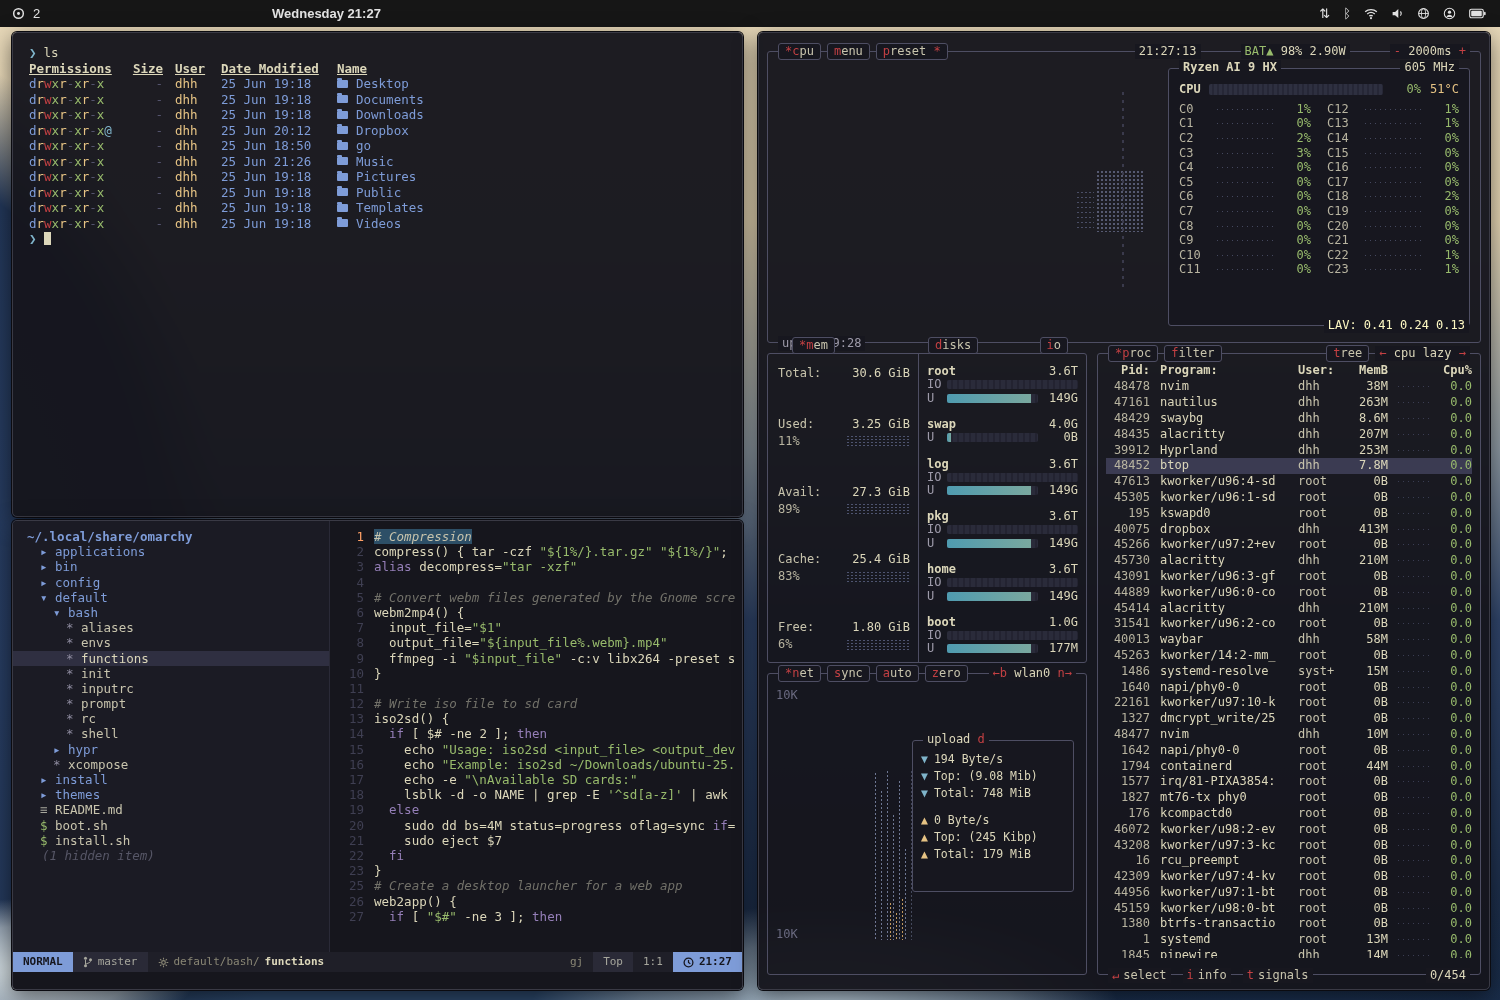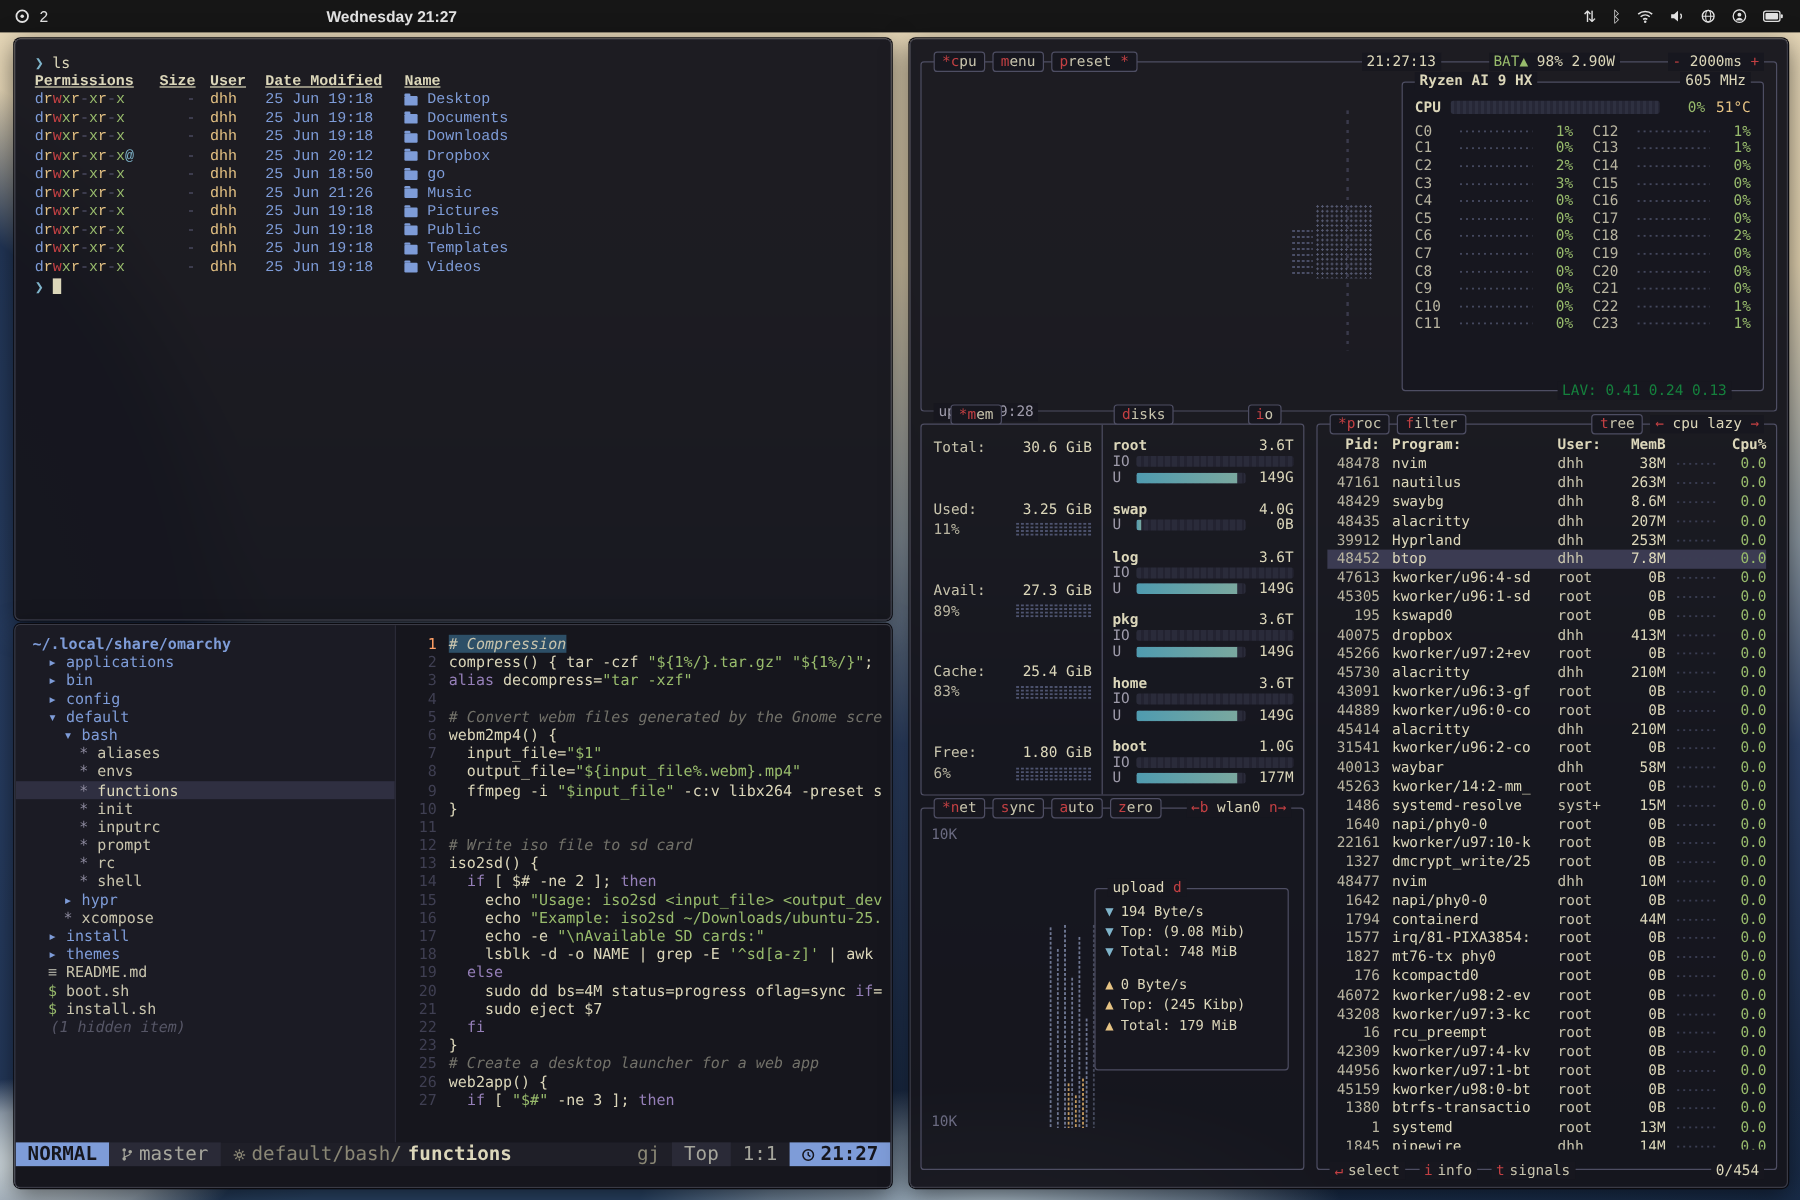--- a/index.html
+++ b/index.html
@@ -25,21 +25,21 @@
   .window{position:absolute;background:rgba(22,22,29,0.97);border:1px solid #3a3a45;border-radius:5px;
     box-shadow:0 0 0 1px #0b0b10, 0 6px 22px rgba(0,0,0,.55);overflow:hidden;color:#dcd7ba;}
   .win-ls{left:12px;top:32px;width:729px;height:483px;}
   .win-nvim{left:12px;top:520px;width:729px;height:468px;}
   .win-btop{left:758px;top:32px;width:730px;height:956px;}
   
   .term{padding:12px 16px;font-size:12.5px;line-height:15.5px;}
   .term-line{display:flex;align-items:center;}
   .prompt{color:#7fb4ca;margin-right:7px;}
   .cmd{color:#dcd7ba;}
-  .ls-header,.ls-row{display:flex;white-space:pre;font-family:Liberation Mono, monospace;}
+  .ls-header,.ls-row{display:flex;white-space:pre;}
   .ls-header span{text-decoration:underline;color:#dcd7ba;font-weight:bold;}
   .c-perm{width:100px;}
   .c-size{width:34px;text-align:right;margin-right:12px;}
   .c-user{width:36px;margin-right:10px;}
   .c-date{width:116px;}
   .c-name{flex:1;display:flex;align-items:center;color:#7e9cd8;}
   .ls-row .c-size{color:#54546d;}
   .ls-row .c-user{color:#e6c384;}
   .ls-row .c-date{color:#7e9cd8;}
   .p-d{color:#7e9cd8;} .p-r{color:#e6c384;} .p-w{color:#c34043;} .p-x{color:#98bb6c;}
@@ -67,21 +67,21 @@
   .ln{width:34px;text-align:right;padding-right:10px;color:#3f3f52;flex:none;}
   .code-row.selected .ln{color:#ffa066;}
   .code-text{color:#dcd7ba;}
   .code-row.selected .code-text{background:#2d4f67;}
   .tok-com{color:#727169;font-style:italic;}
   .code-row.selected .tok-com{color:#c8c4ad;}
   .tok-str{color:#98bb6c;}
   .tok-kw{color:#957fb8;}
   .tok-fn{color:#dcd7ba;}
   
-  .nv-status{height:20px;display:flex;align-items:flex-start;background:#1f1f28;font-size:16px;line-height:20px;}
+  .nv-status{height:20px;display:flex;align-items:flex-start;background:#1f1f28;font-size:11px;line-height:20px;}
   .st-mode{background:#7e9cd8;color:#16161d;font-weight:bold;padding:0 10px;}
   .st-git{background:#2a2a37;color:#a6a69c;padding:0 10px;display:flex;align-items:center;gap:5px;}
   .st-path{padding:0 10px;color:#8a8775;display:flex;align-items:center;gap:5px;}
   .st-file{color:#dcd7ba;font-weight:bold;}
   .st-spacer{flex:1;}
   .st-keys{color:#8a8775;padding:0 10px;}
   .st-top{background:#2a2a37;color:#a6a69c;padding:0 10px;}
   .st-pos{color:#a6a69c;padding:0 10px;}
   .st-time{background:#7e9cd8;color:#16161d;font-weight:bold;padding:0 10px;display:flex;align-items:center;gap:5px;}
   .nv-cmdline{height:17px;background:#16161d;}
@@ -118,21 +118,21 @@
     background:repeating-linear-gradient(90deg,#2e3040 0 3px,#262736 3px 5px);}
   .ct-pct{color:#98bb6c;width:30px;text-align:right;}
   .ct-temp{color:#e6c384;width:38px;text-align:right;}
   .cores{display:flex;gap:16px;margin-top:4px;}
   .core-col{flex:1;}
   .core-row{display:flex;align-items:center;height:14.6px;}
   .core-n{width:30px;color:#b8b4a0;}
   .core-dots{flex:1;height:3px;margin:0 6px;
     background-image:radial-gradient(circle,#44485e 0.9px,transparent 1px);background-size:5px 3px;}
   .core-p{width:28px;text-align:right;color:#98bb6c;}
-  .core-lav{position:absolute;bottom:-8px;right:26px;background:#17171f;padding:0 4px;color:#15803d;}
+  .core-lav{position:absolute;bottom:-8px;right:0;background:#17171f;padding:0 4px;color:#fef9c3;}
   .uptime{color:#9e9baa;}
   
   .memdisk-box{left:8px;width:318px;top:320px;height:308px;}
   .memdisk-box .mem-t{position:absolute;left:24px;}
   .memdisk-box .disks-t{position:absolute;left:160px;}
   .memdisk-box .io-t{position:absolute;right:12px;}
   .md-cols{display:flex;height:100%;}
   .mem-col{width:150px;display:flex;flex-direction:column;justify-content:space-between;padding:12px 8px 10px 10px;box-sizing:border-box;}
   .ms-row1{display:flex;justify-content:space-between;}
   .ms-label{color:#c8c4ad;}

